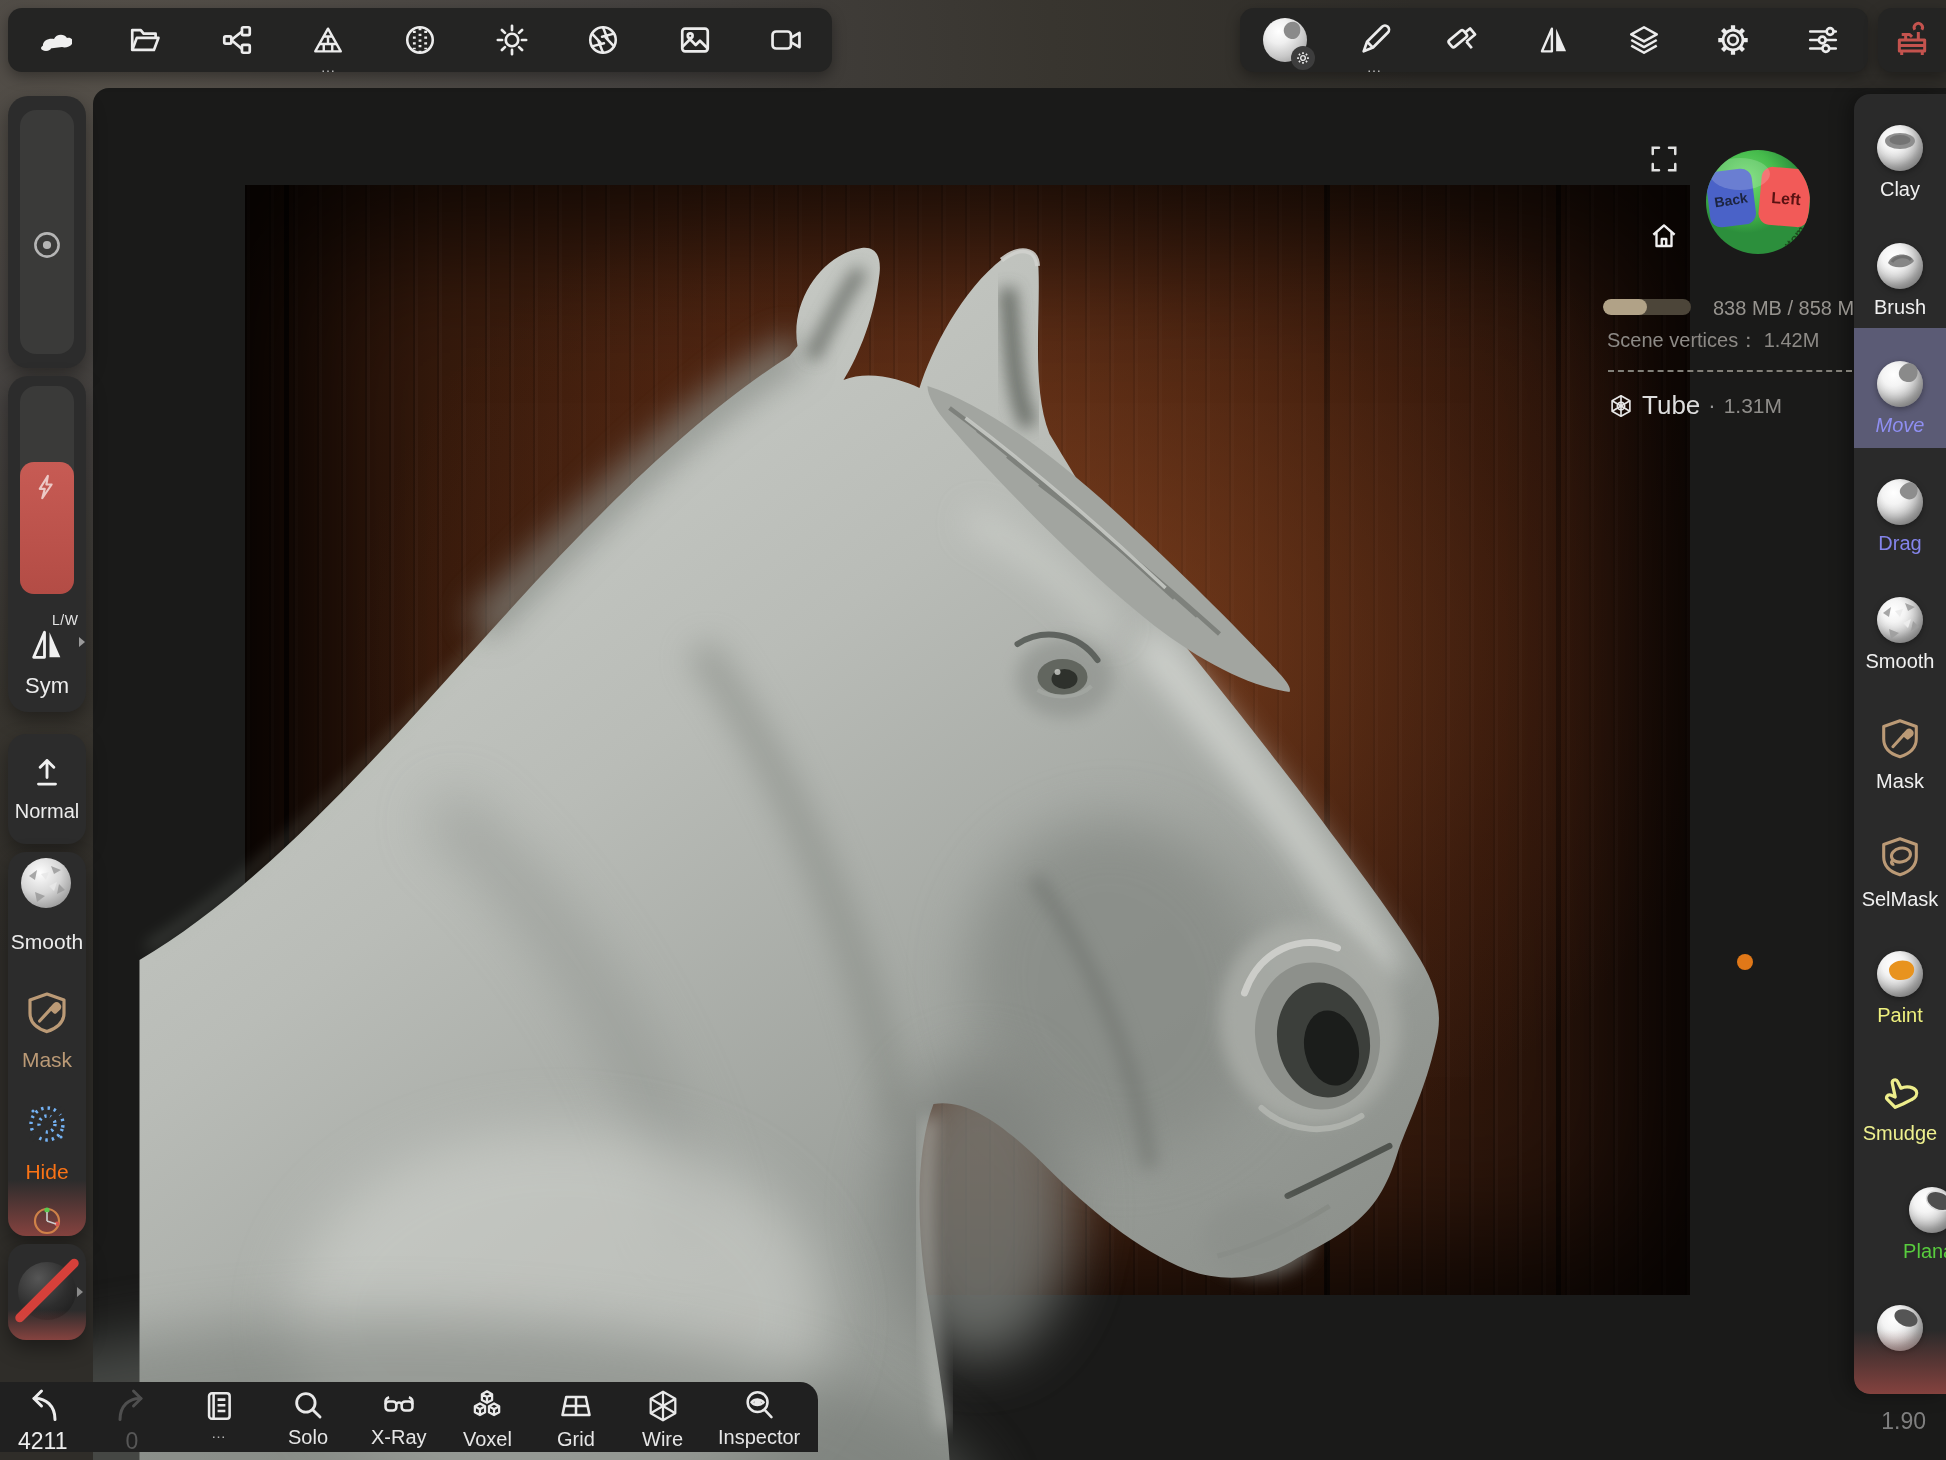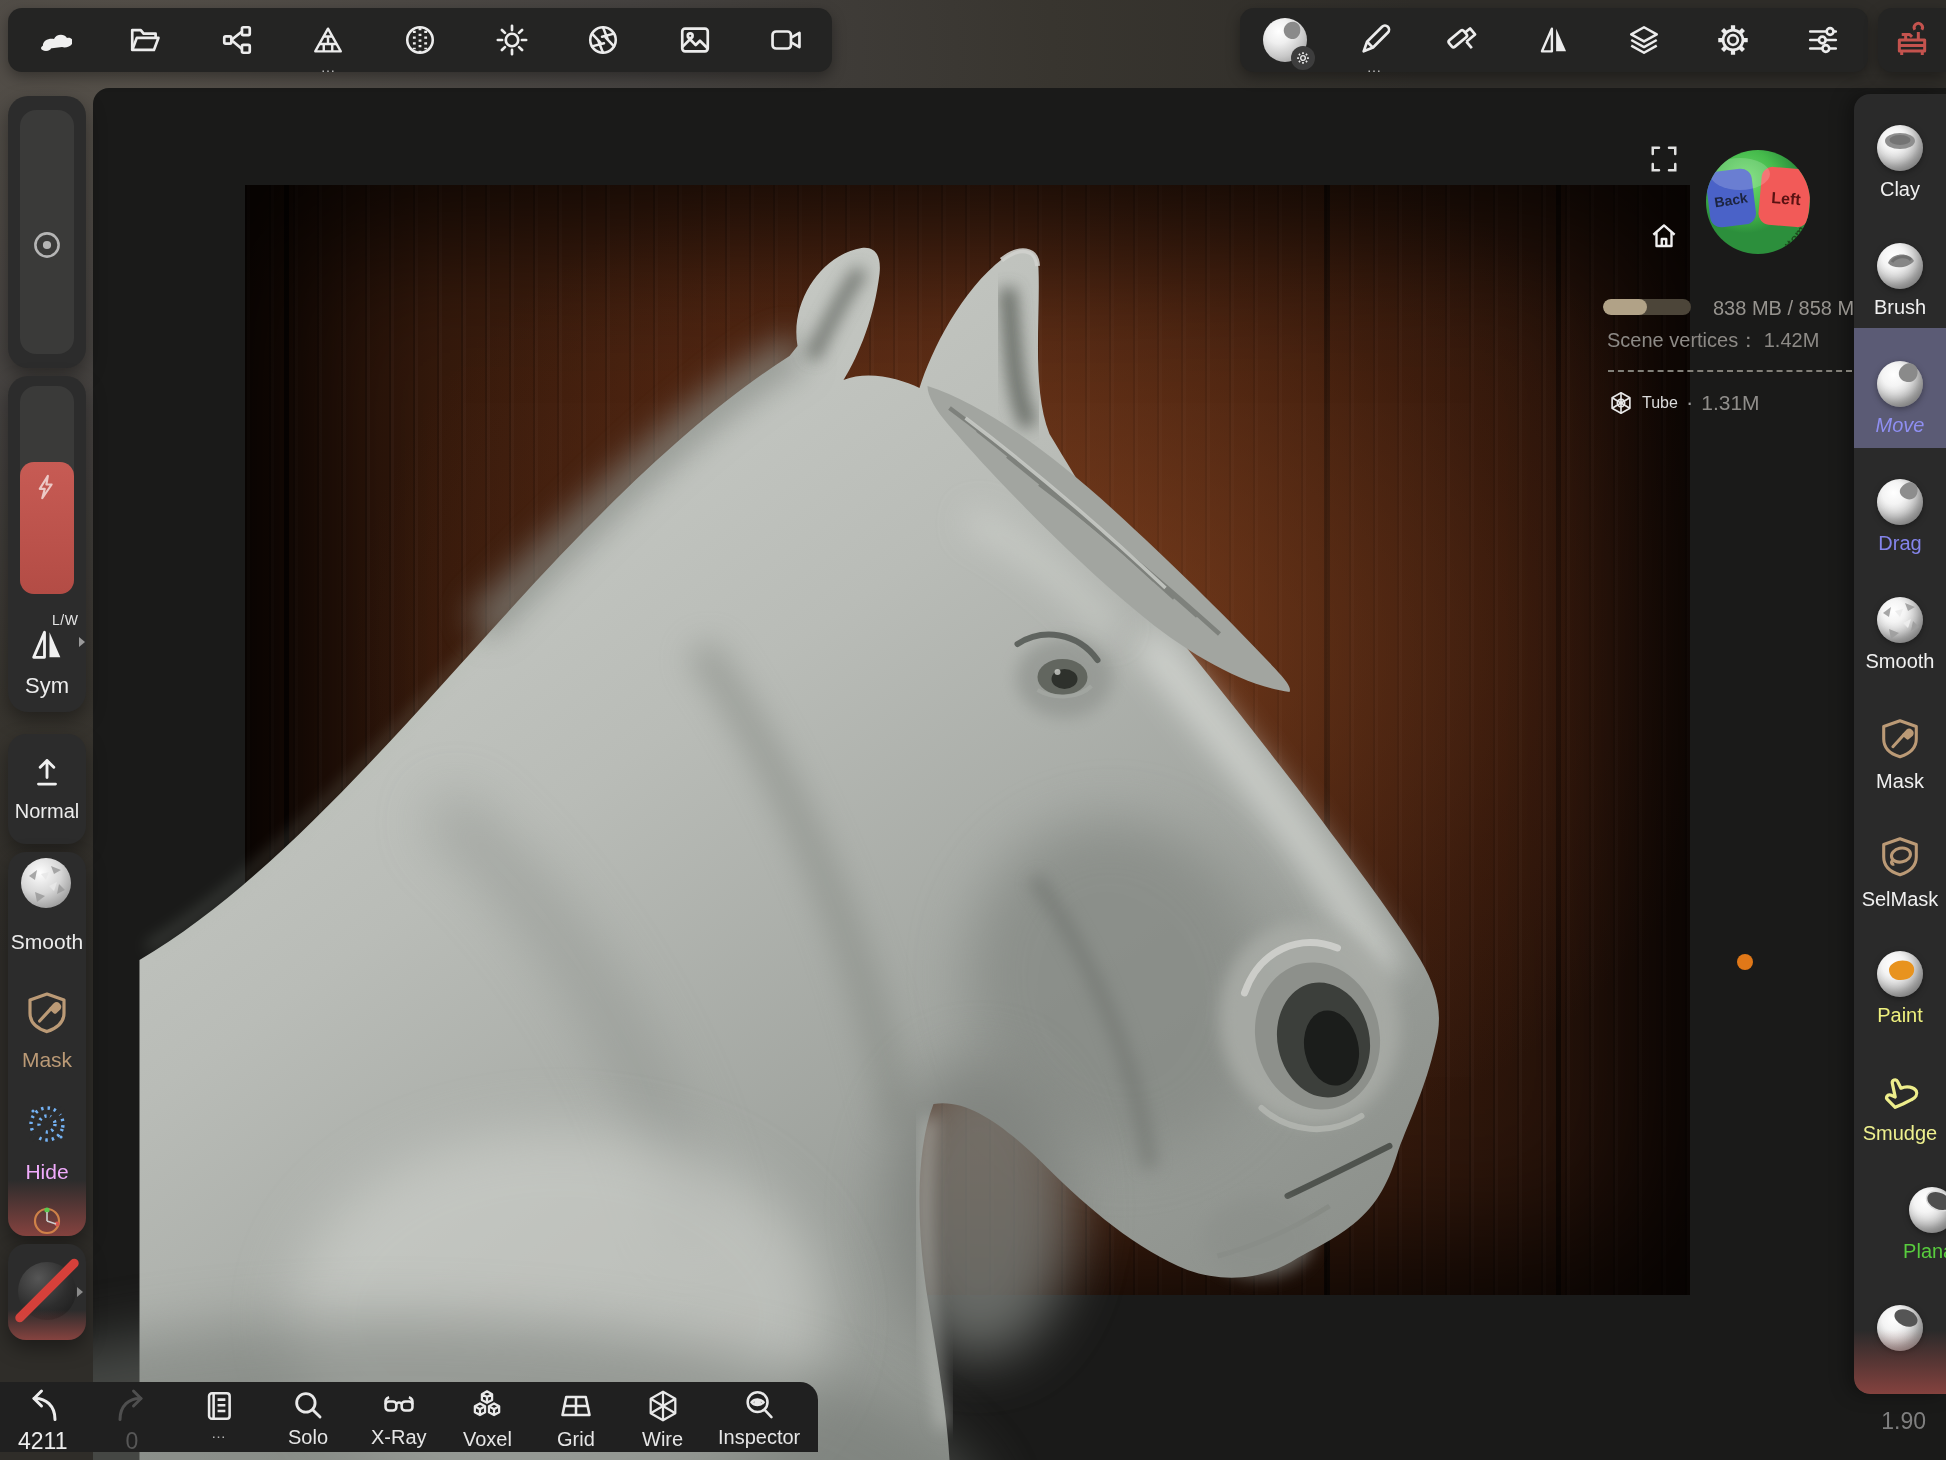--- a/index.html
+++ b/index.html
@@ -30,21 +30,21 @@
   .dots{position:absolute;left:0;right:0;bottom:-2px;text-align:center;font-size:15px;color:#b9b9b9;letter-spacing:1px;line-height:10px;}
   
   .panel{position:absolute;background:#2c2c2c;box-shadow:0 8px 20px rgba(0,0,0,.4);}
   .fade-red{position:absolute;left:0;right:0;bottom:0;background:linear-gradient(to bottom,rgba(193,82,76,0),rgba(193,82,76,.6));}
   .chev{color:#9a9a9a;}
   
   .lp{left:8px;width:78px;border-radius:20px;}
   .track{position:absolute;left:12px;width:54px;background:#3a3a39;border-radius:16px;}
   .redfill{position:absolute;left:0;right:0;bottom:0;border-radius:14px;background:linear-gradient(#c75b54,#b34c45);}
   .llabel{position:absolute;width:100%;text-align:center;font-size:21px;color:#ececec;}
-  .tan{color:#bb9a76;} .blue{color:#f0abfc;}
+  .tan{color:#bb9a76;} .blue{color:#f97316;}
   
   .rp{position:absolute;left:1854px;top:94px;width:92px;height:1300px;background:#2a2a2a;
      border-radius:16px 0 0 16px;box-shadow:-6px 0 18px rgba(0,0,0,.35);overflow:hidden;}
   .bitem{position:absolute;left:0;width:100%;display:flex;flex-direction:column;align-items:center;gap:7px;}
   .bitem .blabel{font-size:20px;color:#f0f0f0;}
   .sel-block{position:absolute;left:0;width:100%;top:234px;height:120px;background:#5b5b75;}
   .ball{position:relative;width:46px;height:46px;border-radius:50%;
     background:radial-gradient(circle at 36% 30%, #ffffff 0%, #f4f4f4 26%, #cdcdcd 56%, #a2a2a2 80%, #8c8c8c 100%);
     box-shadow:inset -5px -7px 10px rgba(0,0,0,.22), 0 2px 6px rgba(0,0,0,.35);}
   .ball svg{position:absolute;left:0;top:0;overflow:visible;}
@@ -527,21 +527,21 @@
     <span>Scene vertices：</span>
     <span>1.42M</span>
   </div>
   <div class="dash-sep"></div>
   <div class="tube-row">
     <svg width="26" height="26" viewBox="0 0 24 24" fill="none" stroke="#e8e8e8" stroke-width="1.5" stroke-linejoin="round">
         <polygon points="12,2.5 20.2,7.2 20.2,16.8 12,21.5 3.8,16.8 3.8,7.2"></polygon>
         <path d="M12 2.5 L12 21.5 M3.8 7.2 L20.2 16.8 M20.2 7.2 L3.8 16.8"></path>
         <circle cx="12" cy="12" r="3.4"></circle>
       </svg>
-    <span style="font-size:16px;color:#dcdcdc;">Tube</span>
+    <span style="font-size:26px;color:#dcdcdc;">Tube</span>
     <span style="font-size:22px;color:#9a9a9a;">·</span>
     <span style="font-size:21px;color:#8f8d8a;">1.31M</span>
   </div>
   <div class="zoomval">1.90</div>
 
   <div class="bbar">
     <div class="bitem2" style="left:18px;">
       <svg width="40" height="36" viewBox="0 0 24 24" fill="none" stroke="#ededed" stroke-width="2" stroke-linecap="round" stroke-linejoin="round">
           <path d="M20 21 c0 -9 -6 -14.5 -14 -14"></path>
           <path d="M6 7 l5 -5 M6 7 l5 5"></path>

